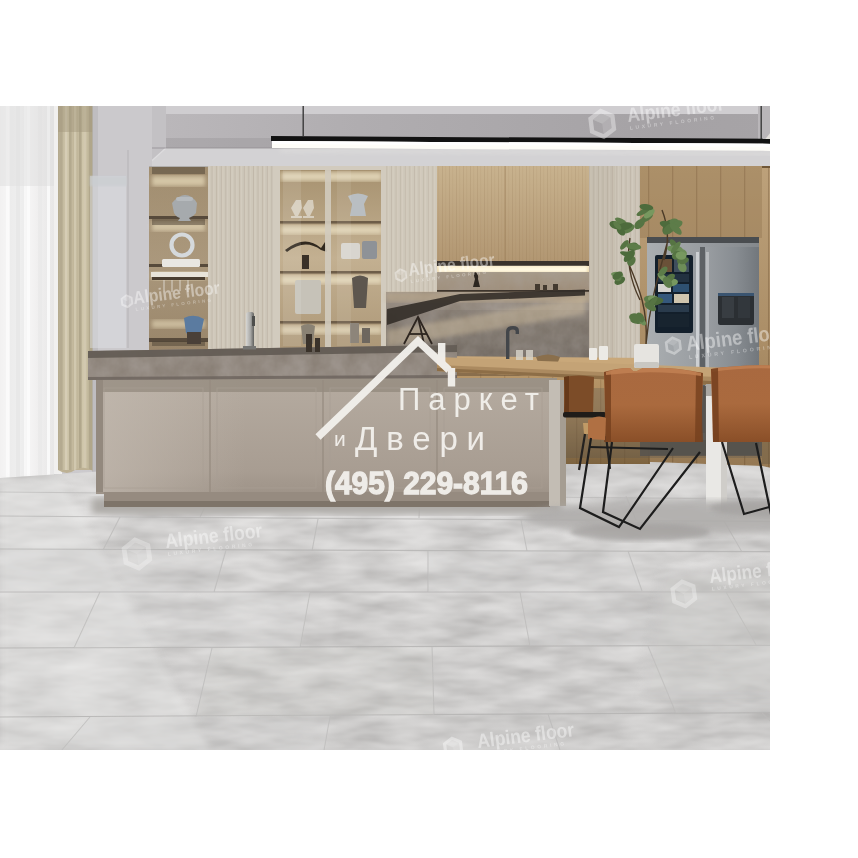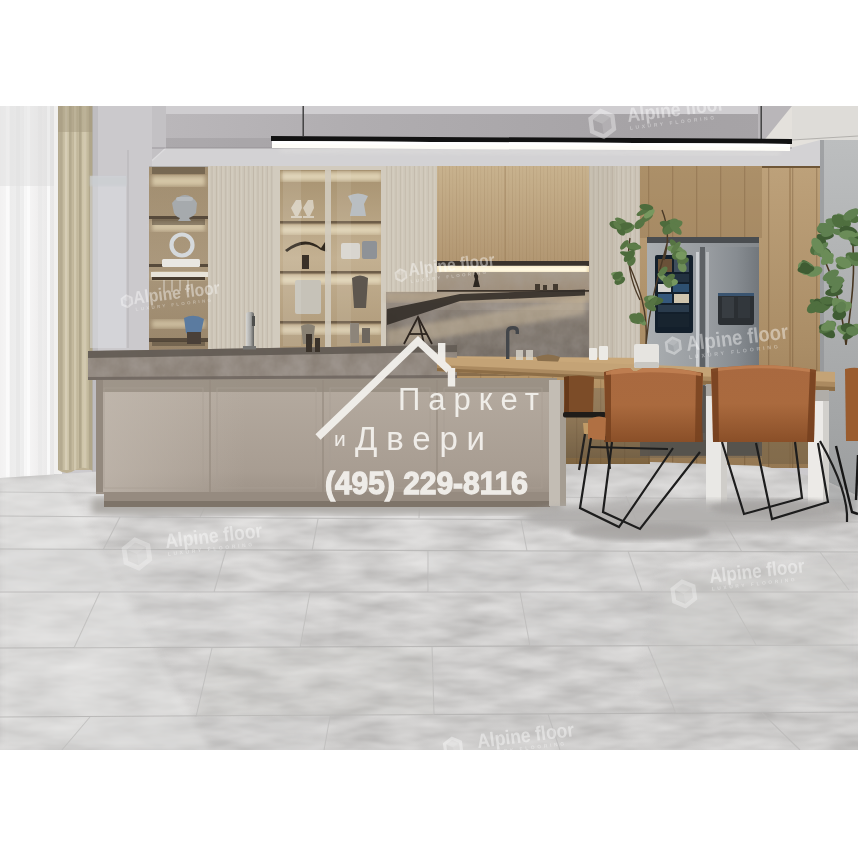--- a/index.html
+++ b/index.html
@@ -1,16 +1,16 @@
 <!DOCTYPE html>
 <html><head>
 <meta charset="utf-8">
 <style>
   html,body{margin:0;padding:0;background:#ffffff;}
-  #wrap{position:relative;width:858px;height:858px;background:#ffffff;overflow:hidden;font-family:"Liberation Sans",sans-serif;}
+  #wrap{position:relative;width:770px;height:858px;background:#ffffff;overflow:hidden;font-family:"Liberation Sans",sans-serif;}
   svg{display:block;}
 </style>
 </head>
 <body>
 <div id="wrap">
 <svg width="858" height="858" viewBox="0 0 858 858">
 <defs>
   <linearGradient id="wallG" x1="0" y1="0" x2="0" y2="1">
     <stop offset="0" stop-color="#d2d0d3"></stop>
           <stop offset="1" stop-color="#c7c5c8"></stop>

